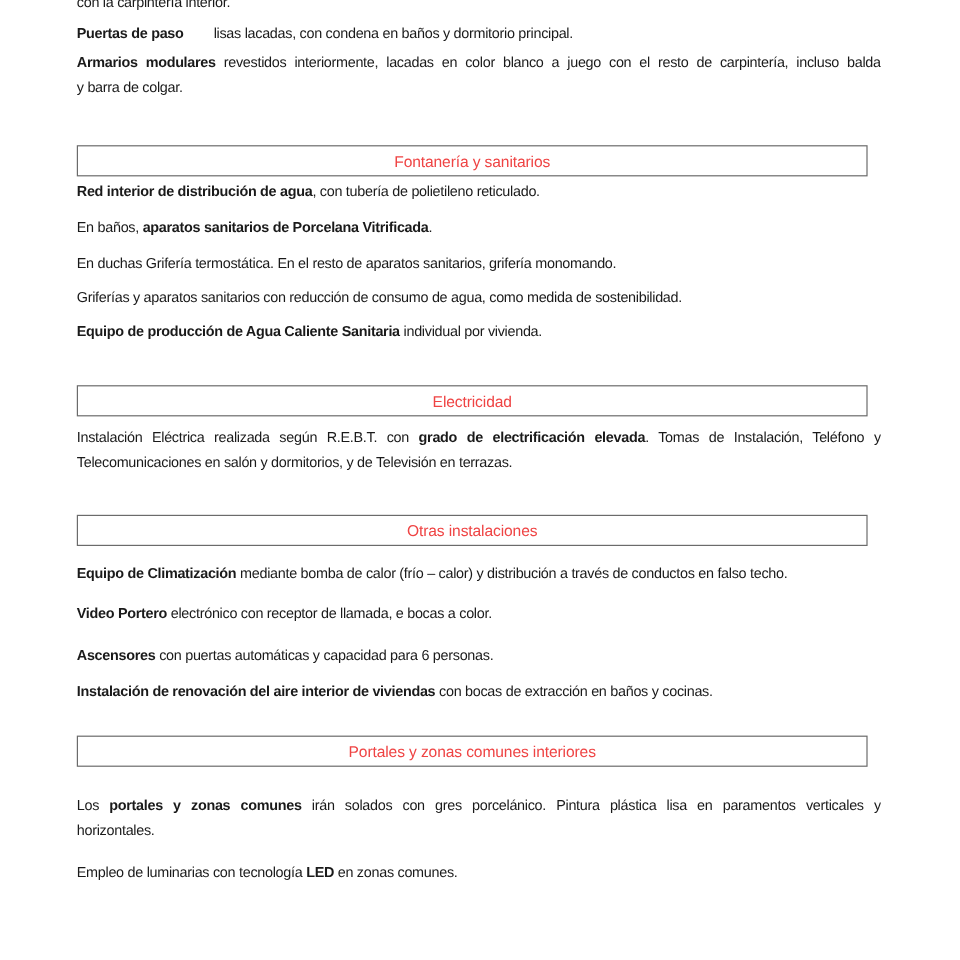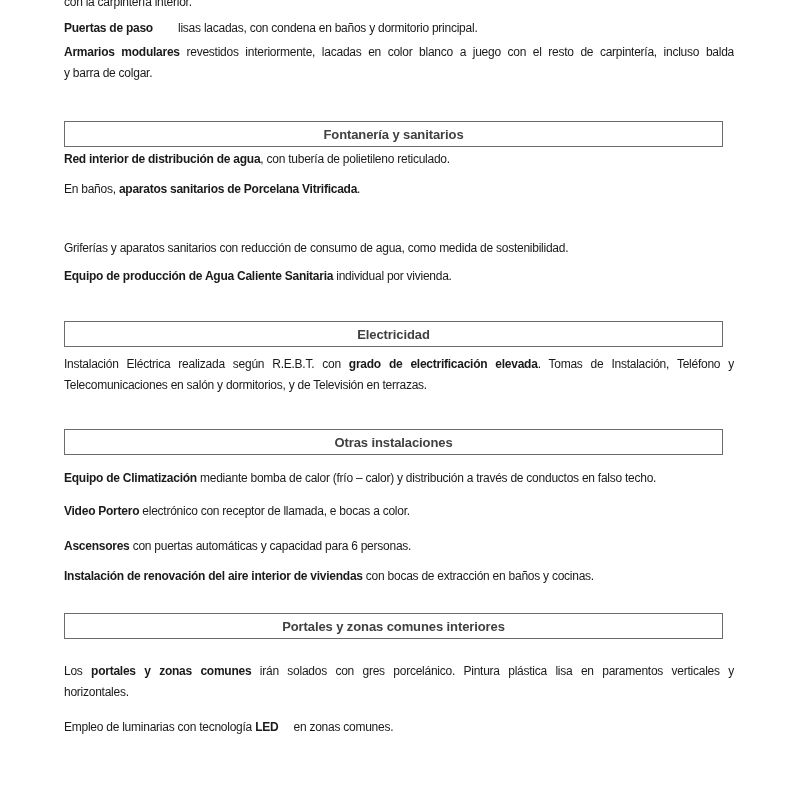--- a/index.html
+++ b/index.html
@@ -10,21 +10,21 @@
   .para{
     position:absolute;left:64px;width:670px;
     font-size:12px;line-height:21px;letter-spacing:-0.25px;
   }
   .para .line{white-space:nowrap;height:21px;}
   .para .line.fill{white-space:normal;text-align:justify;text-align-last:justify;overflow:hidden;}
   .sec-box{
     position:absolute;left:64px;width:659px;height:26px;box-sizing:border-box;
     border:1.5px solid #6b6b6b;background:#ffffff;
     display:flex;align-items:center;justify-content:center;
-    font-weight:700;font-size:13px;letter-spacing:-0.1px;color:#404040;
+    font-weight:400;font-size:13px;letter-spacing:-0.1px;color:#ef4444;
   }
 </style>
 </head>
 <body>
 
 <div class="page">
 
   <div class="para" style="top:-8px">
       <div class="line"><span style="font-weight: 400;">con la carpintería interior.</span></div>
     </div>
@@ -37,20 +37,23 @@
     </div>
 
   <div class="sec-box" style="top:121px">
     <span>Fontanería y sanitarios</span>
   </div>
   <div class="para" style="top:149px">
       <div class="line"><span style="font-weight: 700;">Red interior de distribución de agua</span><span style="font-weight: 400;">, con tubería de polietileno reticulado.</span></div>
     </div>
   <div class="para" style="top:179px">
       <div class="line"><span style="font-weight: 400;">En baños, </span><span style="font-weight: 700;">aparatos sanitarios de Porcelana Vitrificada</span><span style="font-weight: 400;">.</span></div>
+    </div>
+  <div class="para" style="top:209px">
+      <div class="line"><span style="font-weight: 400;">En duchas Grifería termostática. En el resto de aparatos sanitarios, grifería monomando.</span></div>
     </div>
   <div class="para" style="top:238px">
       <div class="line"><span style="font-weight: 400; margin-top: 12px;">Griferías y aparatos sanitarios con reducción de consumo de agua, como medida de sostenibilidad.</span></div>
     </div>
   <div class="para" style="top:266px">
       <div class="line"><span style="font-weight: 700;">Equipo de producción de </span><span style="font-weight: 700;">Agua Caliente Sanitaria</span><span style="font-weight: 400;"> individual por vivienda.</span></div>
     </div>
 
   <div class="sec-box" style="top:321px">
     <span>Electricidad</span>
@@ -77,16 +80,16 @@
     </div>
 
   <div class="sec-box" style="top:613px">
     <span>Portales y zonas comunes interiores</span>
   </div>
   <div class="para" style="top:661px">
       <div class="line fill"><span style="font-weight: 400;">Los </span><span style="font-weight: 700;">portales y zonas comunes</span><span style="font-weight: 400;"> irán solados con gres porcelánico. Pintura plástica lisa en paramentos verticales y</span></div>
       <div class="line"><span style="font-weight: 400;">horizontales.</span></div>
     </div>
   <div class="para" style="top:717px">
-      <div class="line"><span style="font-weight: 400;">Empleo de luminarias con tecnología </span><span style="font-weight: 700;">LED</span><span style="font-weight: 400; padding-left: 12px;"> en zonas comunes.</span></div>
+      <div class="line"><span style="font-weight: 400;">Empleo de luminarias con tecnología </span><span style="font-weight: 700;">LED</span><span style="font-weight: 400;"> en zonas comunes.</span></div>
     </div>
 
 </div>
 
 </body></html>

